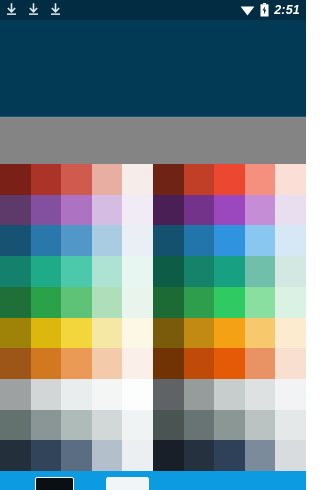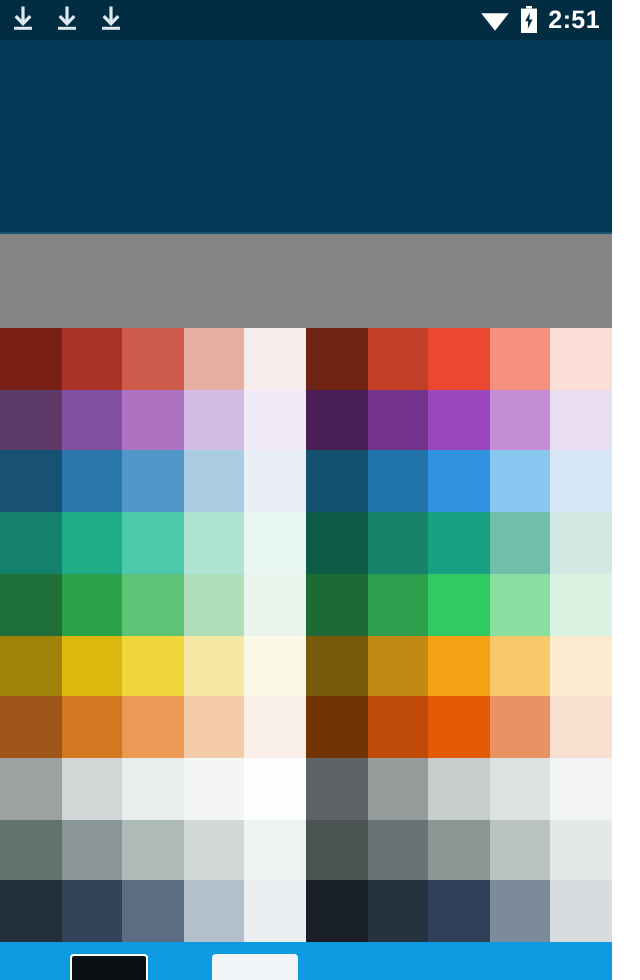--- a/index.html
+++ b/index.html
@@ -15,20 +15,21 @@
     display:flex; flex-direction:column;
   }
 
   
   #status-bar {
     height:20px;
     background:#012c42;
     display:flex; align-items:center;
     padding:0 6px 0 5px;
     flex:0 0 auto;
+    font-style:italic;
   }
   #status-left { display:flex; align-items:center; gap:9px; }
   #status-right {
     margin-left:auto;
     display:flex; align-items:center; gap:5px;
   }
   .dl-icon { width:13px; height:14px; display:block; }
   .wifi-icon { width:15px; height:12px; display:block; }
   .batt-icon { width:9px; height:14px; display:block; }
   #clock {

